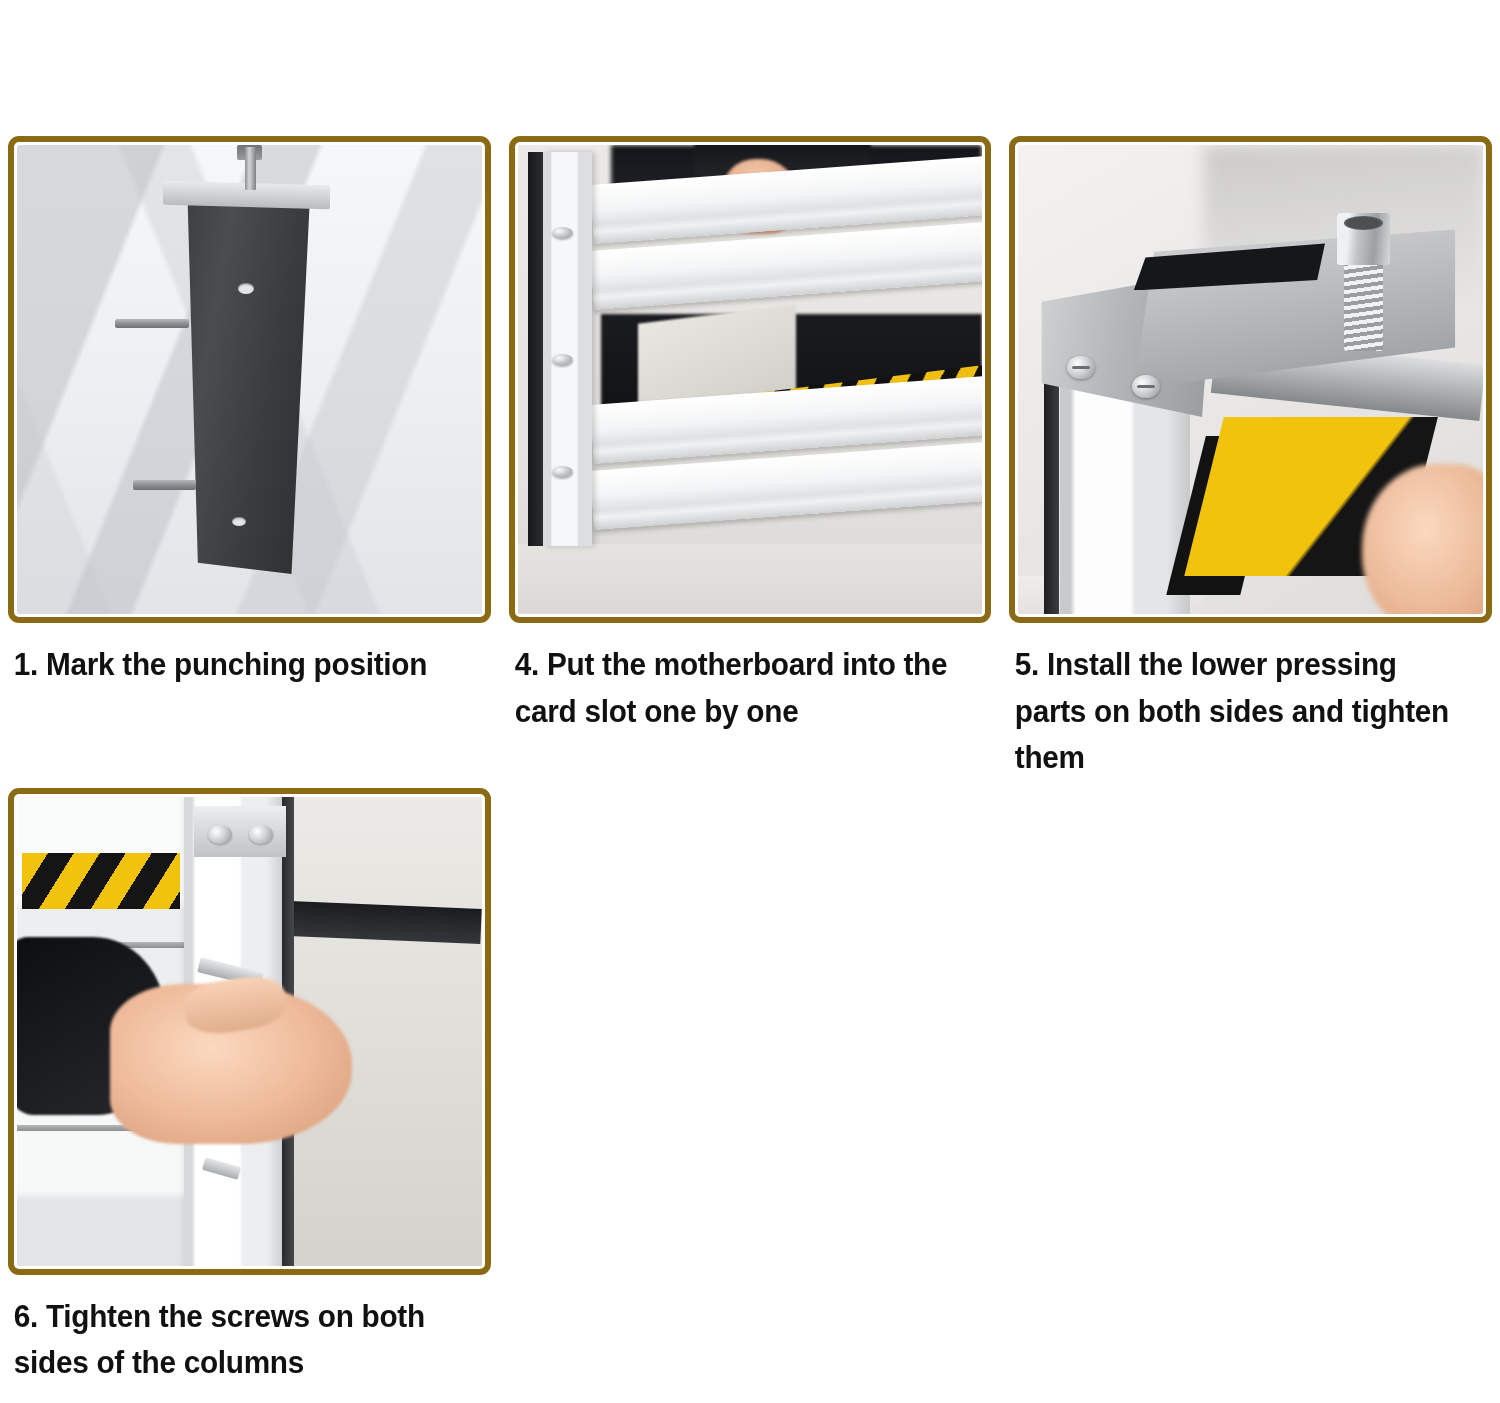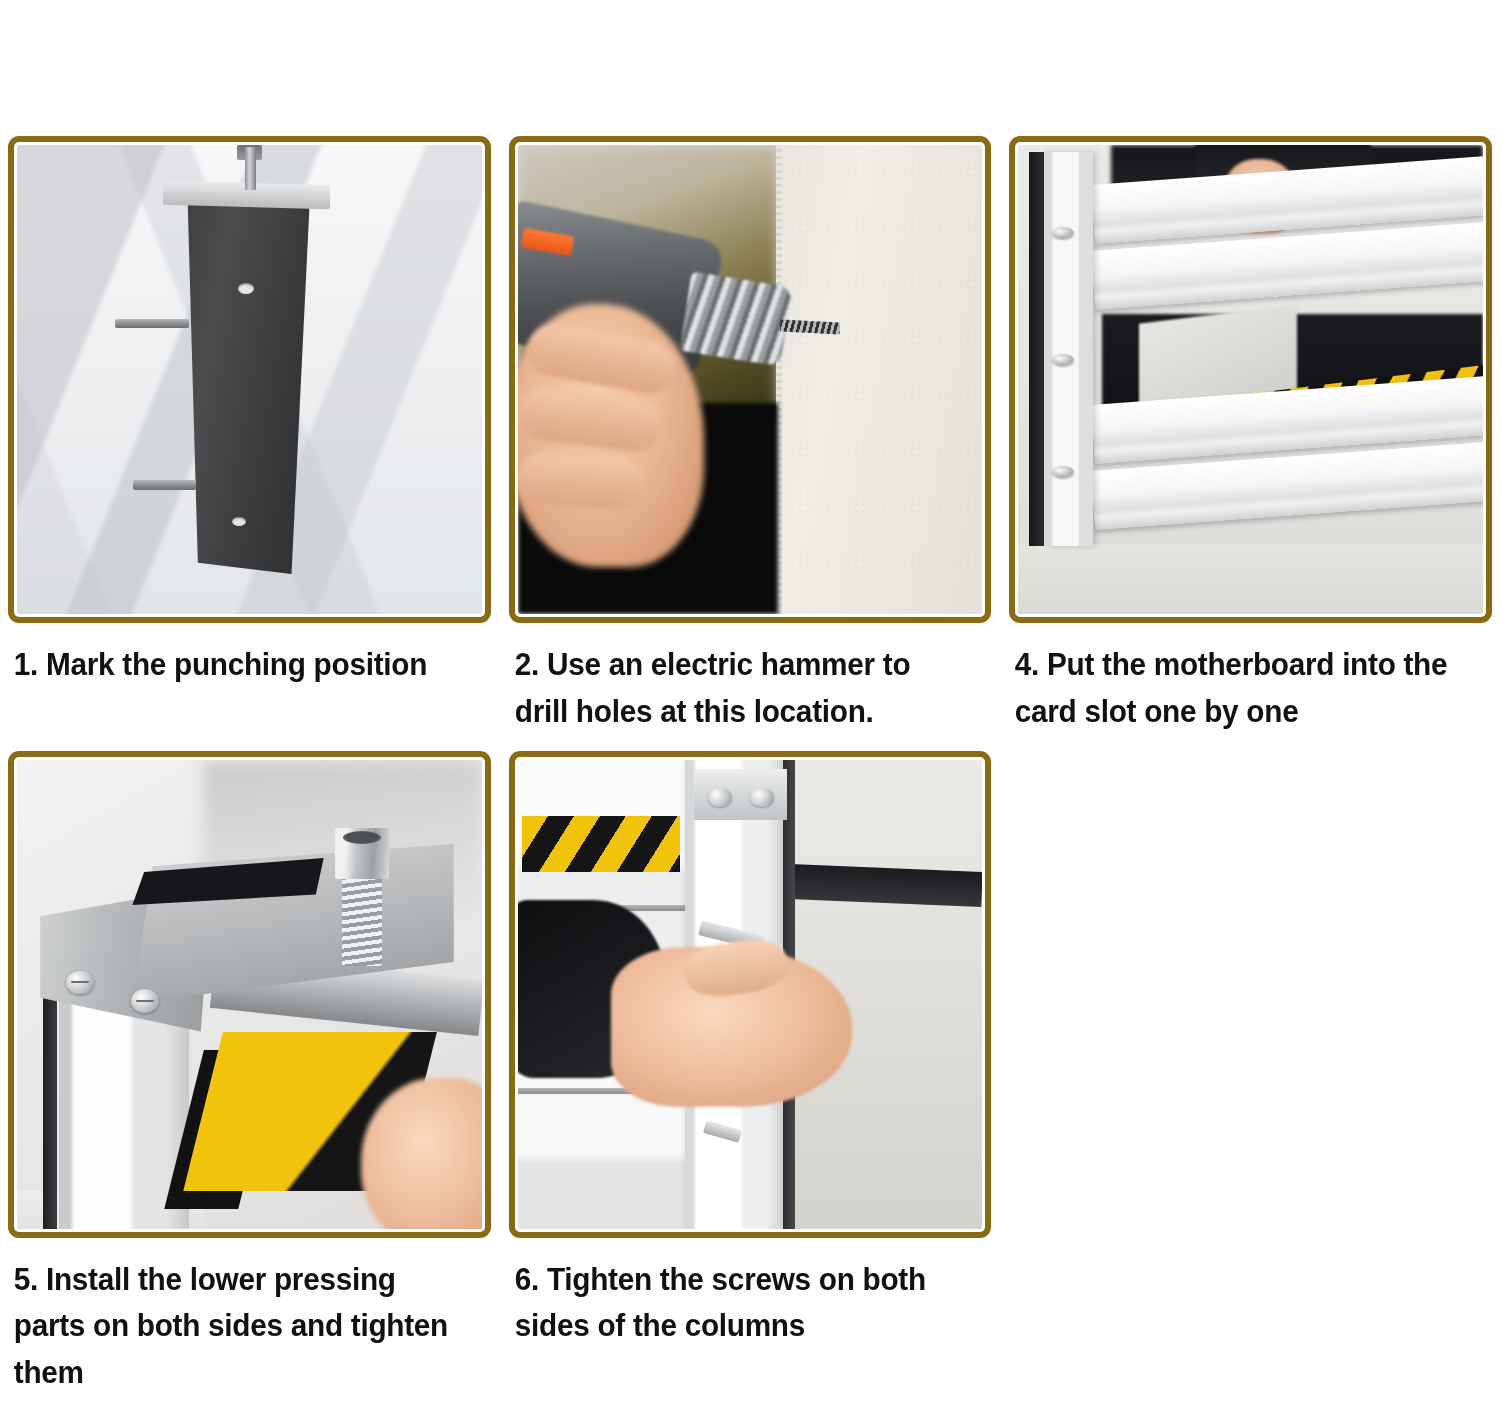--- a/index.html
+++ b/index.html
@@ -551,38 +551,20 @@
           <div class="p1-stud"></div>
           <div class="p1-rod-a"></div>
           <div class="p1-rod-b"></div>
           <div class="p1-hole-a"></div>
           <div class="p1-hole-b"></div>
         </div>
       </div>
       <div class="caption">1. Mark the punching position</div>
     </div>
 
-    <div class="cell">
-      <div class="photo-frame">
-        <div class="photo">
-          <div class="p2-bgblur"></div>
-          <div class="p2-wall"></div>
-          <div class="p2-black"></div>
-          <div class="p2-drillbody"></div>
-          <div class="p2-orange"></div>
-          <div class="p2-chuck"></div>
-          <div class="p2-bit"></div>
-          <div class="p2-hand"></div>
-          <div class="p2-finger1"></div>
-          <div class="p2-finger2"></div>
-          <div class="p2-finger3"></div>
-        </div>
-      </div>
-      <div class="caption">2. Use an electric hammer to drill holes at this location.</div>
-    </div>
 
 
     <div class="cell">
       <div class="photo-frame">
         <div class="photo">
           <div class="p4-bg"></div>
           <div class="p4-dark-top"></div>
           <div class="p4-darkmid"></div>
           <div class="p4-lightpanel"></div>
           <div class="p4-stripe"></div>

